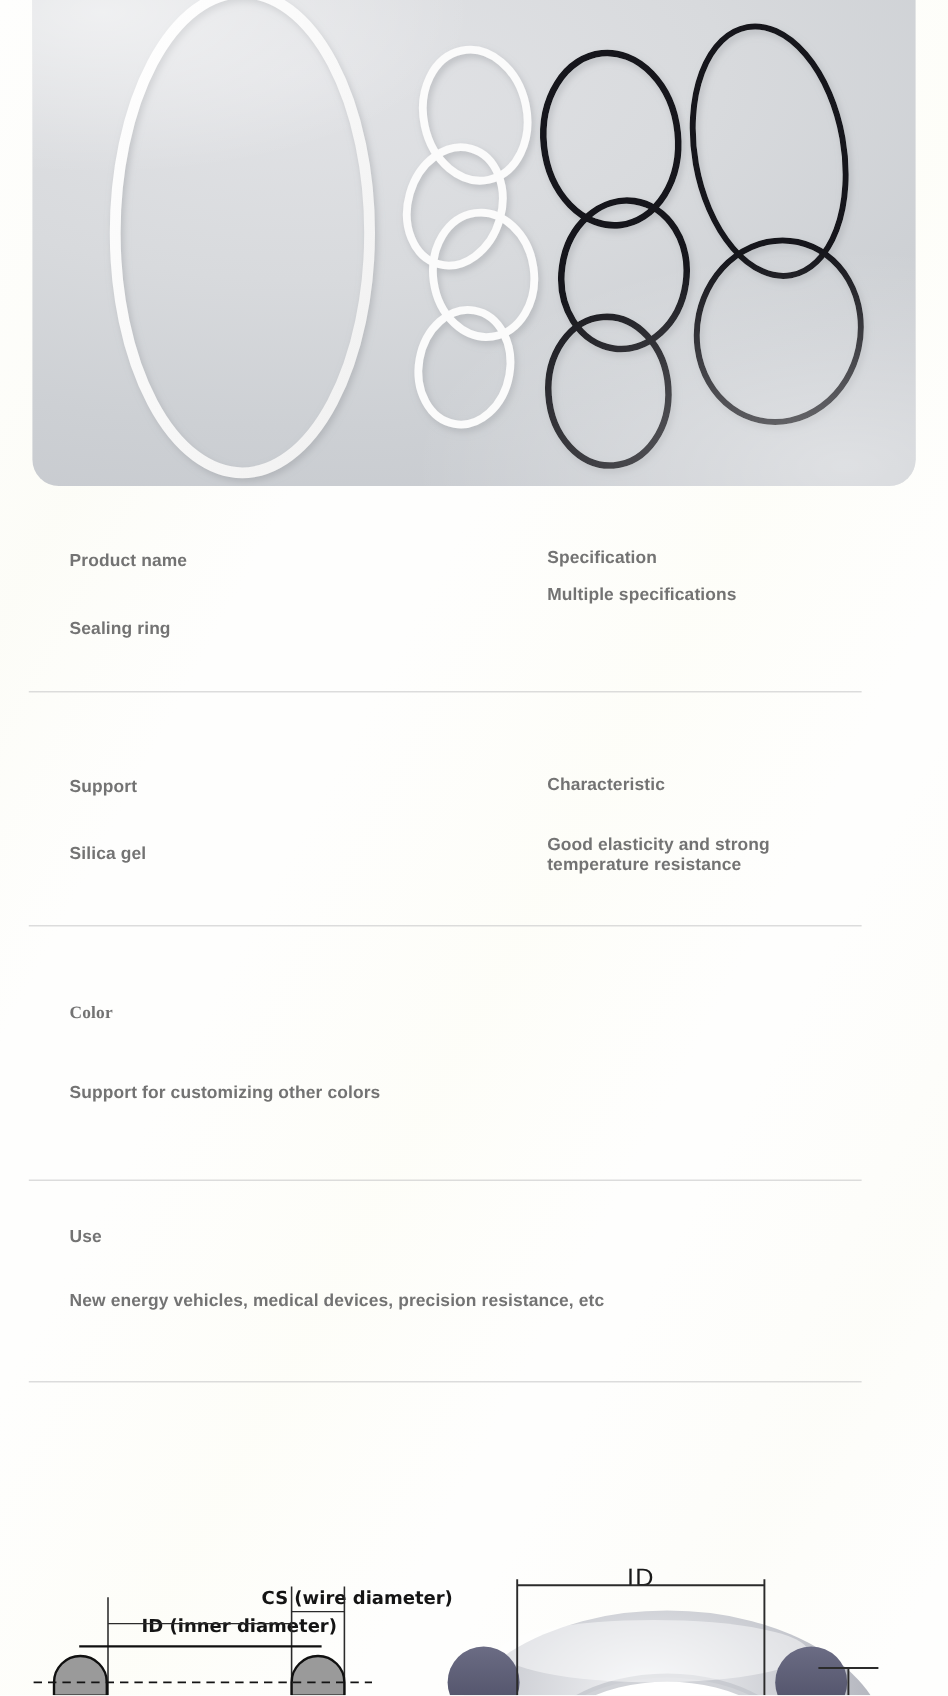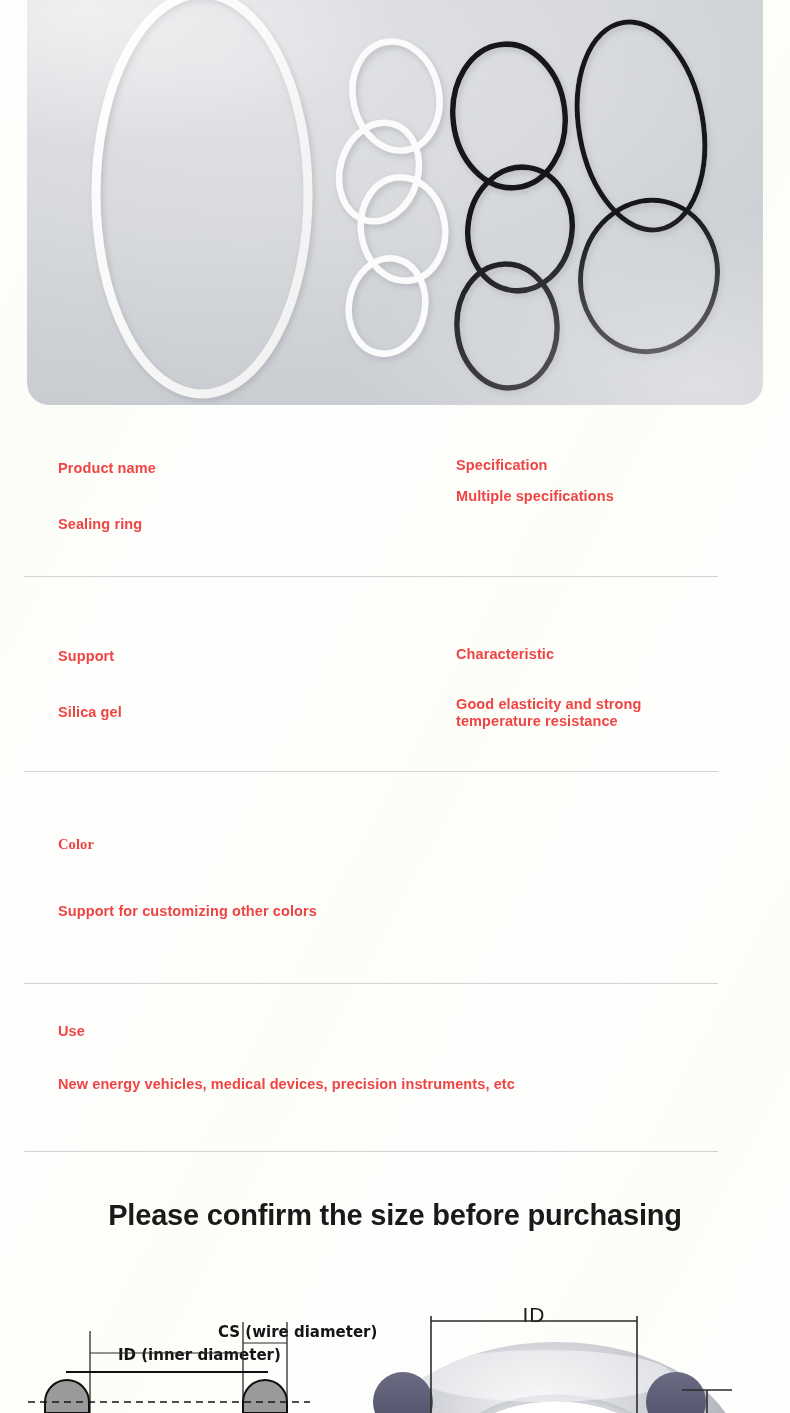--- a/index.html
+++ b/index.html
@@ -48,21 +48,21 @@
 
   
   .spec-row {
     position:absolute;
     left:0; width:790px;
     z-index:2;
   }
   .spec-label, .spec-value {
     position:absolute;
     font-weight:bold;
-    color:#ef4444;
+    color:#737373;
     letter-spacing:.1px;
     white-space:pre-line;
   }
   .spec-label { font-size:14.5px; }
   .spec-value { font-size:14.5px; }
 
   .col-left  { left:58px; }
   .col-right { left:456px; }
 
   .divider {
@@ -170,25 +170,24 @@
   <div class="divider" style="top:771px;"></div>
 
   <div class="spec-row" style="top:0;">
     <div class="spec-label col-left" style="top:836px;font-family:Liberation Serif, serif;">Color</div>
     <div class="spec-value col-left" style="top:903px;">Support for customizing other colors</div>
   </div>
   <div class="divider" style="top:983px;"></div>
 
   <div class="spec-row" style="top:0;">
     <div class="spec-label col-left" style="top:1023px;">Use</div>
-    <div class="spec-value col-left" style="top:1076px;">New energy vehicles, medical devices, precision instruments, etc</div>
+    <div class="spec-value col-left" style="top:1076px;">New energy vehicles, medical devices, precision resistance, etc</div>
   </div>
   <div class="divider" style="top:1151px;"></div>
 
-  <div id="size-heading">Please confirm the size before purchasing</div>
 
   <div id="diagram-area">
     <svg width="790" height="133" viewBox="0 0 790 133">
       <defs>
         <radialGradient id="torusGrad" cx="45%" cy="28%" r="78%">
           <stop offset="0" stop-color="#f2f3f5"></stop>
           <stop offset="0.45" stop-color="#c9cbd1"></stop>
           <stop offset="0.8" stop-color="#a7a9b3"></stop>
           <stop offset="1" stop-color="#8e909c"></stop>
         </radialGradient>

